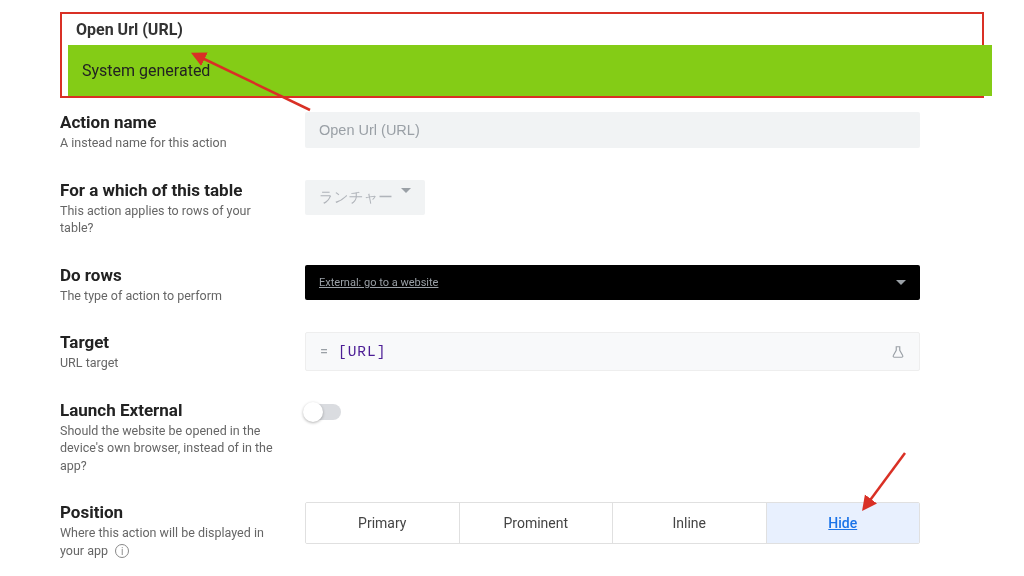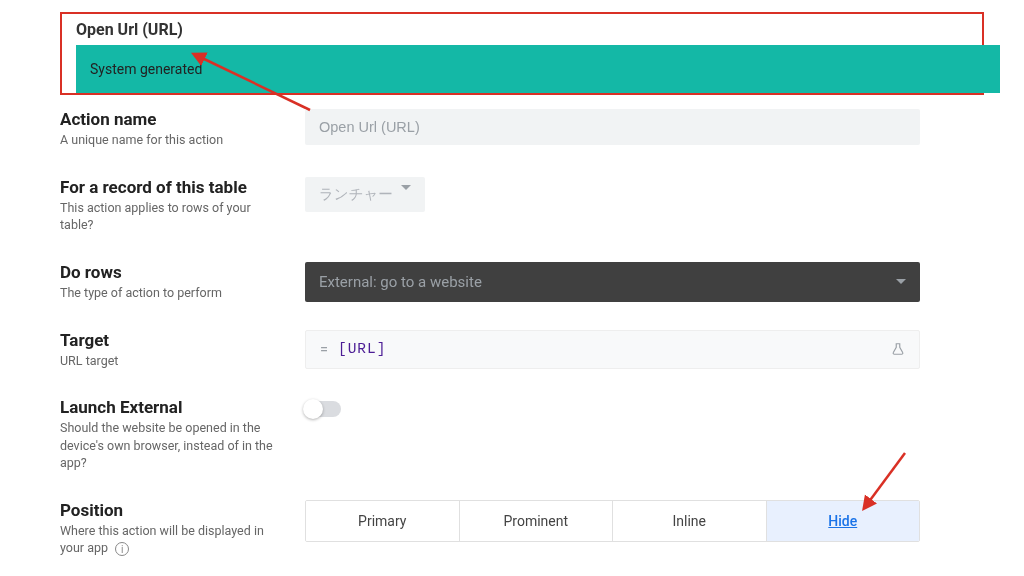--- a/index.html
+++ b/index.html
@@ -1,26 +1,26 @@
 <!DOCTYPE html>
 <html><head>
   <meta charset="utf-8">
   <style>
     * { margin: 0; padding: 0; box-sizing: border-box; }
     body { font-family: -apple-system, 'Segoe UI', Roboto, Arial, sans-serif; font-size: 14px; color: #222; background: #fff; width: 1024px; height: 576px; padding: 12px 40px 0 60px; position: relative; }
     .header-box { border: 2px solid #d93025; display: inline-block; }
     .header-title { padding: 6px 14px; font-weight: 700; font-size: 16px; color: #333; }
-    .sys-row { background: #14b8a6; padding: 16px 14px; font-size: 14px; color: #222; margin-left: -2px; margin-right: -2px; width: calc(1024px - 100px); position: relative; left: 16px; }
+    .sys-row { background: #84cc16; padding: 16px 14px; font-size: 16px; color: #222; margin-left: -2px; margin-right: -2px; width: calc(1024px - 100px); position: relative; left: 8px; }
     .row { display: flex; padding: 14px 0; align-items: flex-start; }
     .label-col { width: 245px; padding-right: 20px; }
     .label-title { font-weight: 700; font-size: 17px; color: #222; }
     .label-desc { font-size: 12.5px; color: #666; margin-top: 2px; line-height: 1.4; }
     .control-col { flex: 1; min-width: 0; }
     .text-input { width: 100%; max-width: 615px; background: #f1f3f4; border: none; padding: 10px 14px; font-size: 14.5px; color: #9aa0a6; border-radius: 2px; outline: none; display: block; }
-    .select { width: 100%; max-width: 615px; background: #404040; border: none; padding: 11px 14px; font-size: 15px; color: #9aa0a6; border-radius: 2px; display: flex; align-items: center; justify-content: space-between; }
+    .select { width: 100%; max-width: 615px; background: #000000; border: none; padding: 11px 14px; font-size: 11px; color: #9aa0a6; border-radius: 2px; display: flex; align-items: center; justify-content: space-between; text-decoration: underline; }
     .select-small { display: inline-flex; background: #f1f3f4; border: none; padding: 8px 14px; font-size: 14.5px; color: #b0b4ba; border-radius: 2px; align-items: flex-start; gap: 8px; }
     .chev { width: 0; height: 0; border-left: 5px solid transparent; border-right: 5px solid transparent; border-top: 5px solid #9aa0a6; }
     .expr { width: 100%; max-width: 615px; background: #f8f9fa; border: 1px solid #eee; padding: 10px 14px; font-size: 14.5px; border-radius: 2px; display: flex; align-items: center; justify-content: space-between; }
     .expr-left { display: flex; align-items: center; gap: 10px; color: #9aa0a6; }
     .expr-val { color: #4c1d95; font-family: 'Courier New', monospace; letter-spacing: 1px; }
     .beaker { width: 14px; height: 14px; }
     .toggle { width: 36px; height: 16px; background: #dadce0; border-radius: 10px; position: relative; cursor: pointer; }
     .toggle-knob { width: 20px; height: 20px; background: #fff; border-radius: 50%; box-shadow: 0 1px 3px rgba(0,0,0,.3); position: absolute; top: -2px; left: -2px; }
     .seg { display: flex; width: 100%; max-width: 615px; border: 1px solid #e0e0e0; border-radius: 2px; overflow: hidden; }
     .seg-item { flex: 1; text-align: center; padding: 12px 8px; font-size: 14px; color: #444; border-right: 1px solid #e0e0e0; cursor: pointer; background: #fff; }
@@ -46,30 +46,30 @@
       <marker id="a1" markerWidth="10" markerHeight="10" refX="2" refY="3" orient="auto">
         <path d="M0,0 L6,3 L0,6 Z" fill="#d93025"></path>
       </marker>
     </defs>
   <line x1="120" y1="65" x2="10" y2="12" stroke="#d93025" stroke-width="2.5" marker-end="url(#a1)"></line>
 </svg>
 
 <div class="row">
   <div class="label-col">
     <div class="label-title">Action name</div>
-    <div class="label-desc">A unique name for this action</div>
+    <div class="label-desc">A instead name for this action</div>
   </div>
   <div class="control-col">
     <input class="text-input" value="Open Url (URL)" style="">
   </div>
 </div>
 
 <div class="row">
   <div class="label-col">
-    <div class="label-title">For a record of this table</div>
+    <div class="label-title">For a which of this table</div>
     <div class="label-desc">This action applies to rows of your table?</div>
   </div>
   <div class="control-col">
     <div class="select-small">
       <span>ランチャー</span>
       <span class="chev"></span>
     </div>
   </div>
 </div>
 

